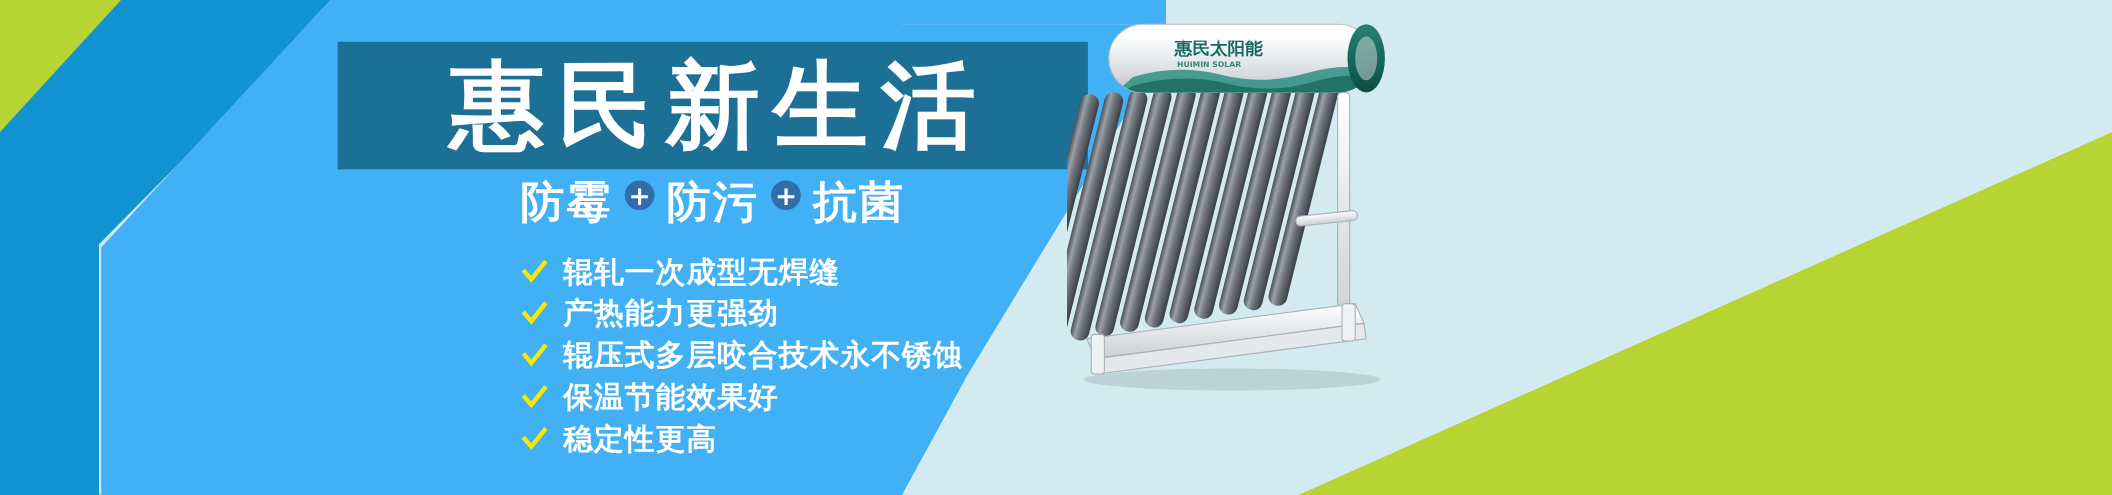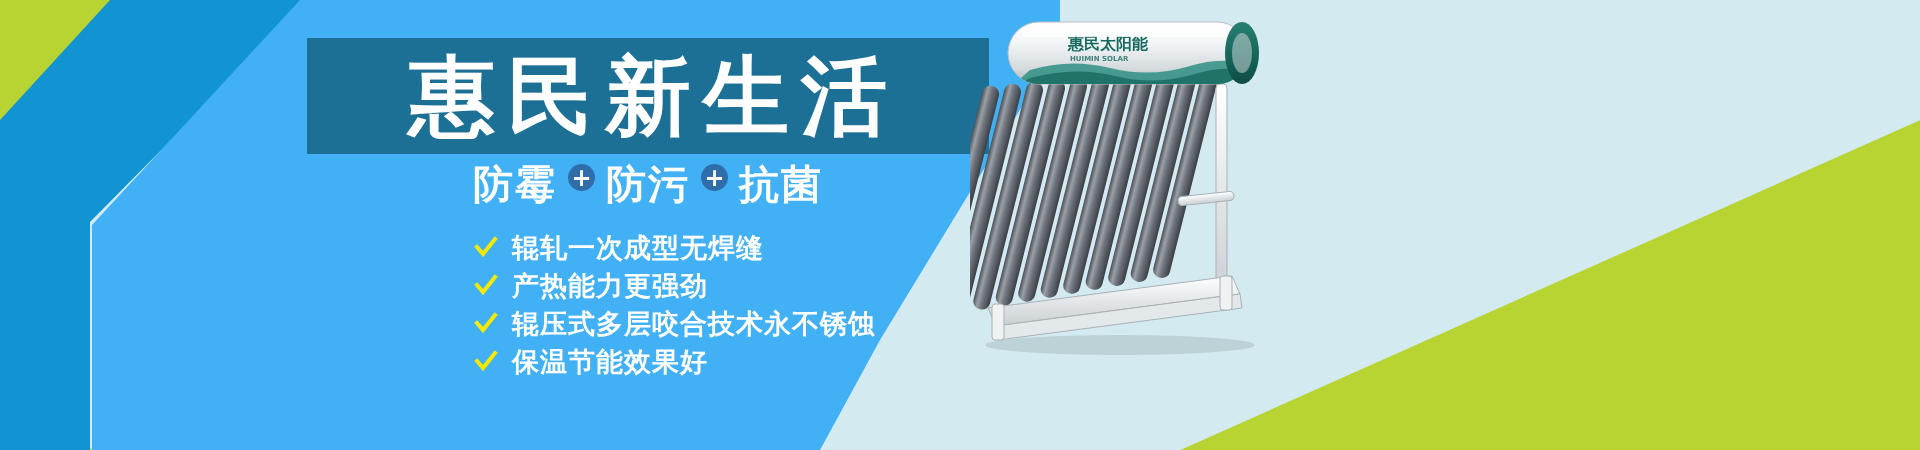--- a/index.html
+++ b/index.html
@@ -190,20 +190,26 @@
       <span class="feature-label">辊压式多层咬合技术永不锈蚀</span>
     </div>
 
     <div class="feature-item">
       <svg class="check-icon" viewBox="0 0 24 24">
         <path d="M3 12 L9 19 L21 4" fill="none" stroke="#f7ea00" stroke-width="4" stroke-linecap="square" stroke-linejoin="miter"></path>
       </svg>
       <span class="feature-label">保温节能效果好</span>
     </div>
 
+    <div class="feature-item">
+      <svg class="check-icon" viewBox="0 0 24 24">
+        <path d="M3 12 L9 19 L21 4" fill="none" stroke="#f7ea00" stroke-width="4" stroke-linecap="square" stroke-linejoin="miter"></path>
+      </svg>
+      <span class="feature-label">稳定性更高</span>
+    </div>
 
   </div>
 
   <div class="product">
     <svg viewBox="0 0 330 350">
       <defs>
         <linearGradient id="tubeGrad" x1="0" y1="0" x2="1" y2="0">
           <stop offset="0%" stop-color="#4c4f55"></stop>
           <stop offset="28%" stop-color="#9aa0a8"></stop>
           <stop offset="55%" stop-color="#6e737b"></stop>

